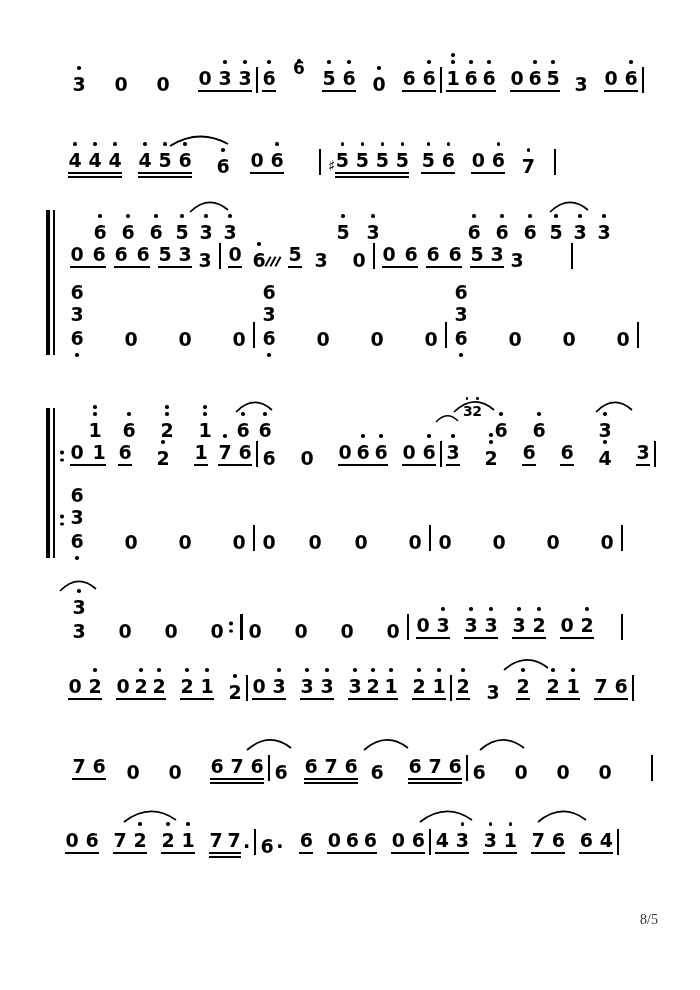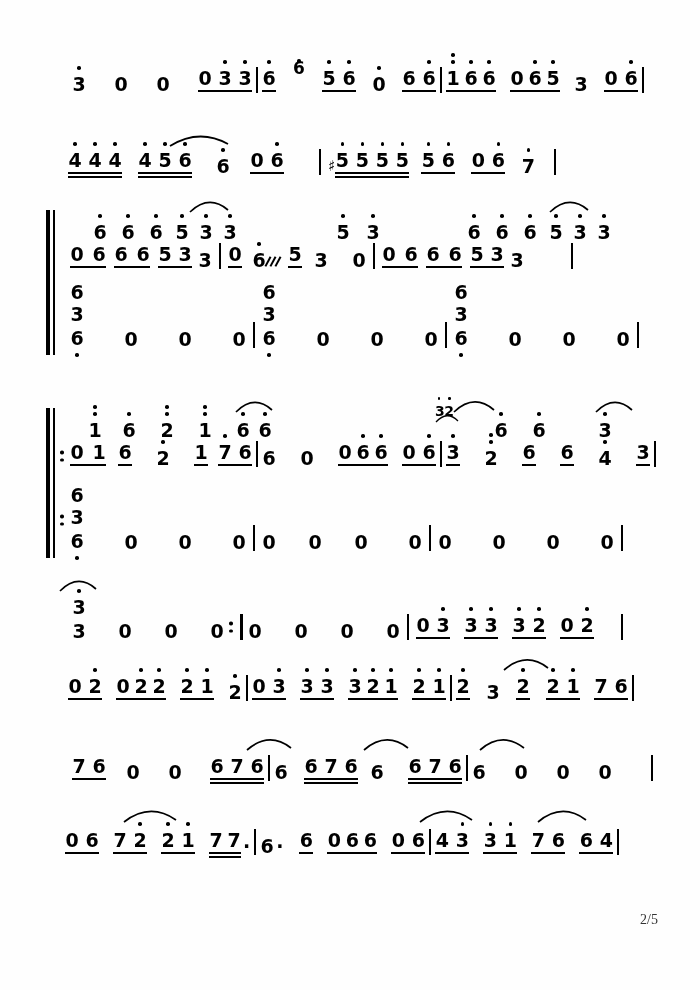--- a/index.html
+++ b/index.html
@@ -261,20 +261,21 @@
   .trem i:nth-child(3){ left: 11px; }
 
   
   .grace {
     position: absolute;
     font-family: "DejaVu Sans", sans-serif;
     font-weight: bold;
     font-size: 14px;
     line-height: 14px;
     letter-spacing: -0.5px;
+    margin-left: 28px;
   }
   .grace .gd {
     position: absolute;
     left: 0; right: 0;
     top: -7px;
     text-align: center;
     line-height: 4px;
   }
 
   .pagenum {
@@ -1028,15 +1029,15 @@
       <span class="gap g14"></span>
       <span class="beam">
         <span class="note"><span>6</span></span>
         <span class="gap g6"></span>
         <span class="note"><span>4</span></span>
       </span>
       <span class="bar tight"></span>
     </div>
   </div>
 
-  <div class="pagenum">2/5</div>
+  <div class="pagenum">8/5</div>
 
 </div>
 
 </body></html>

